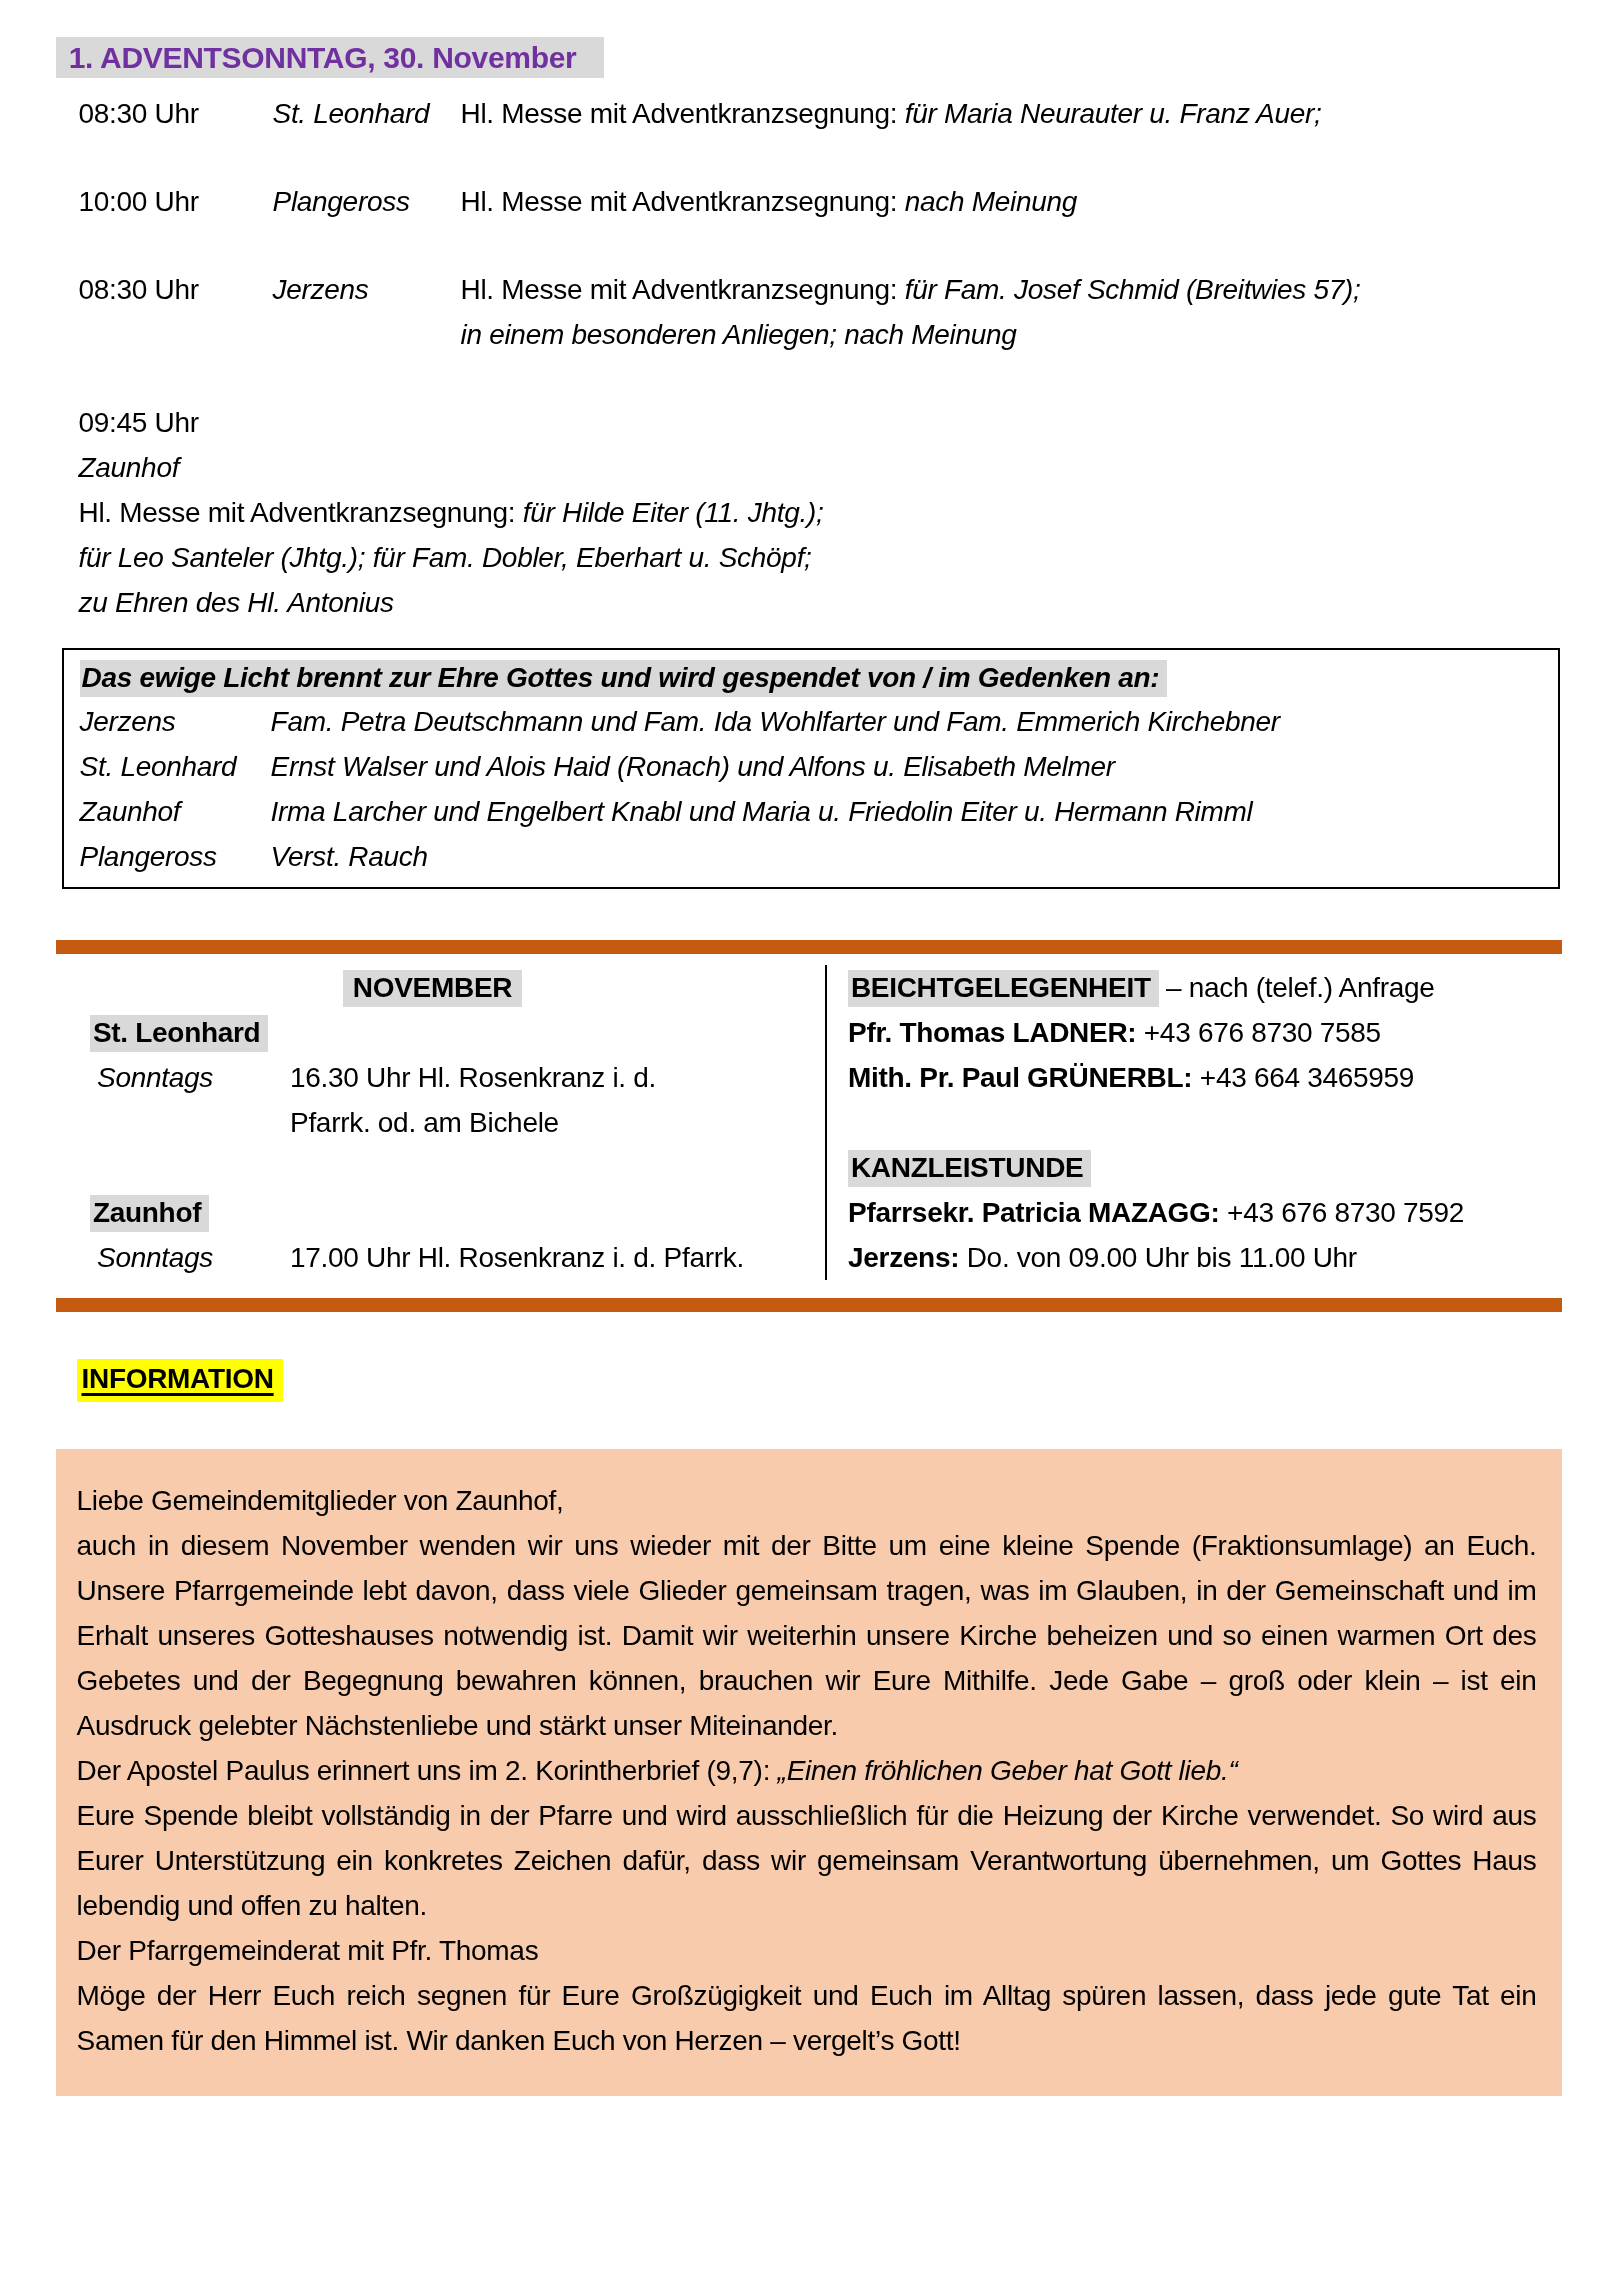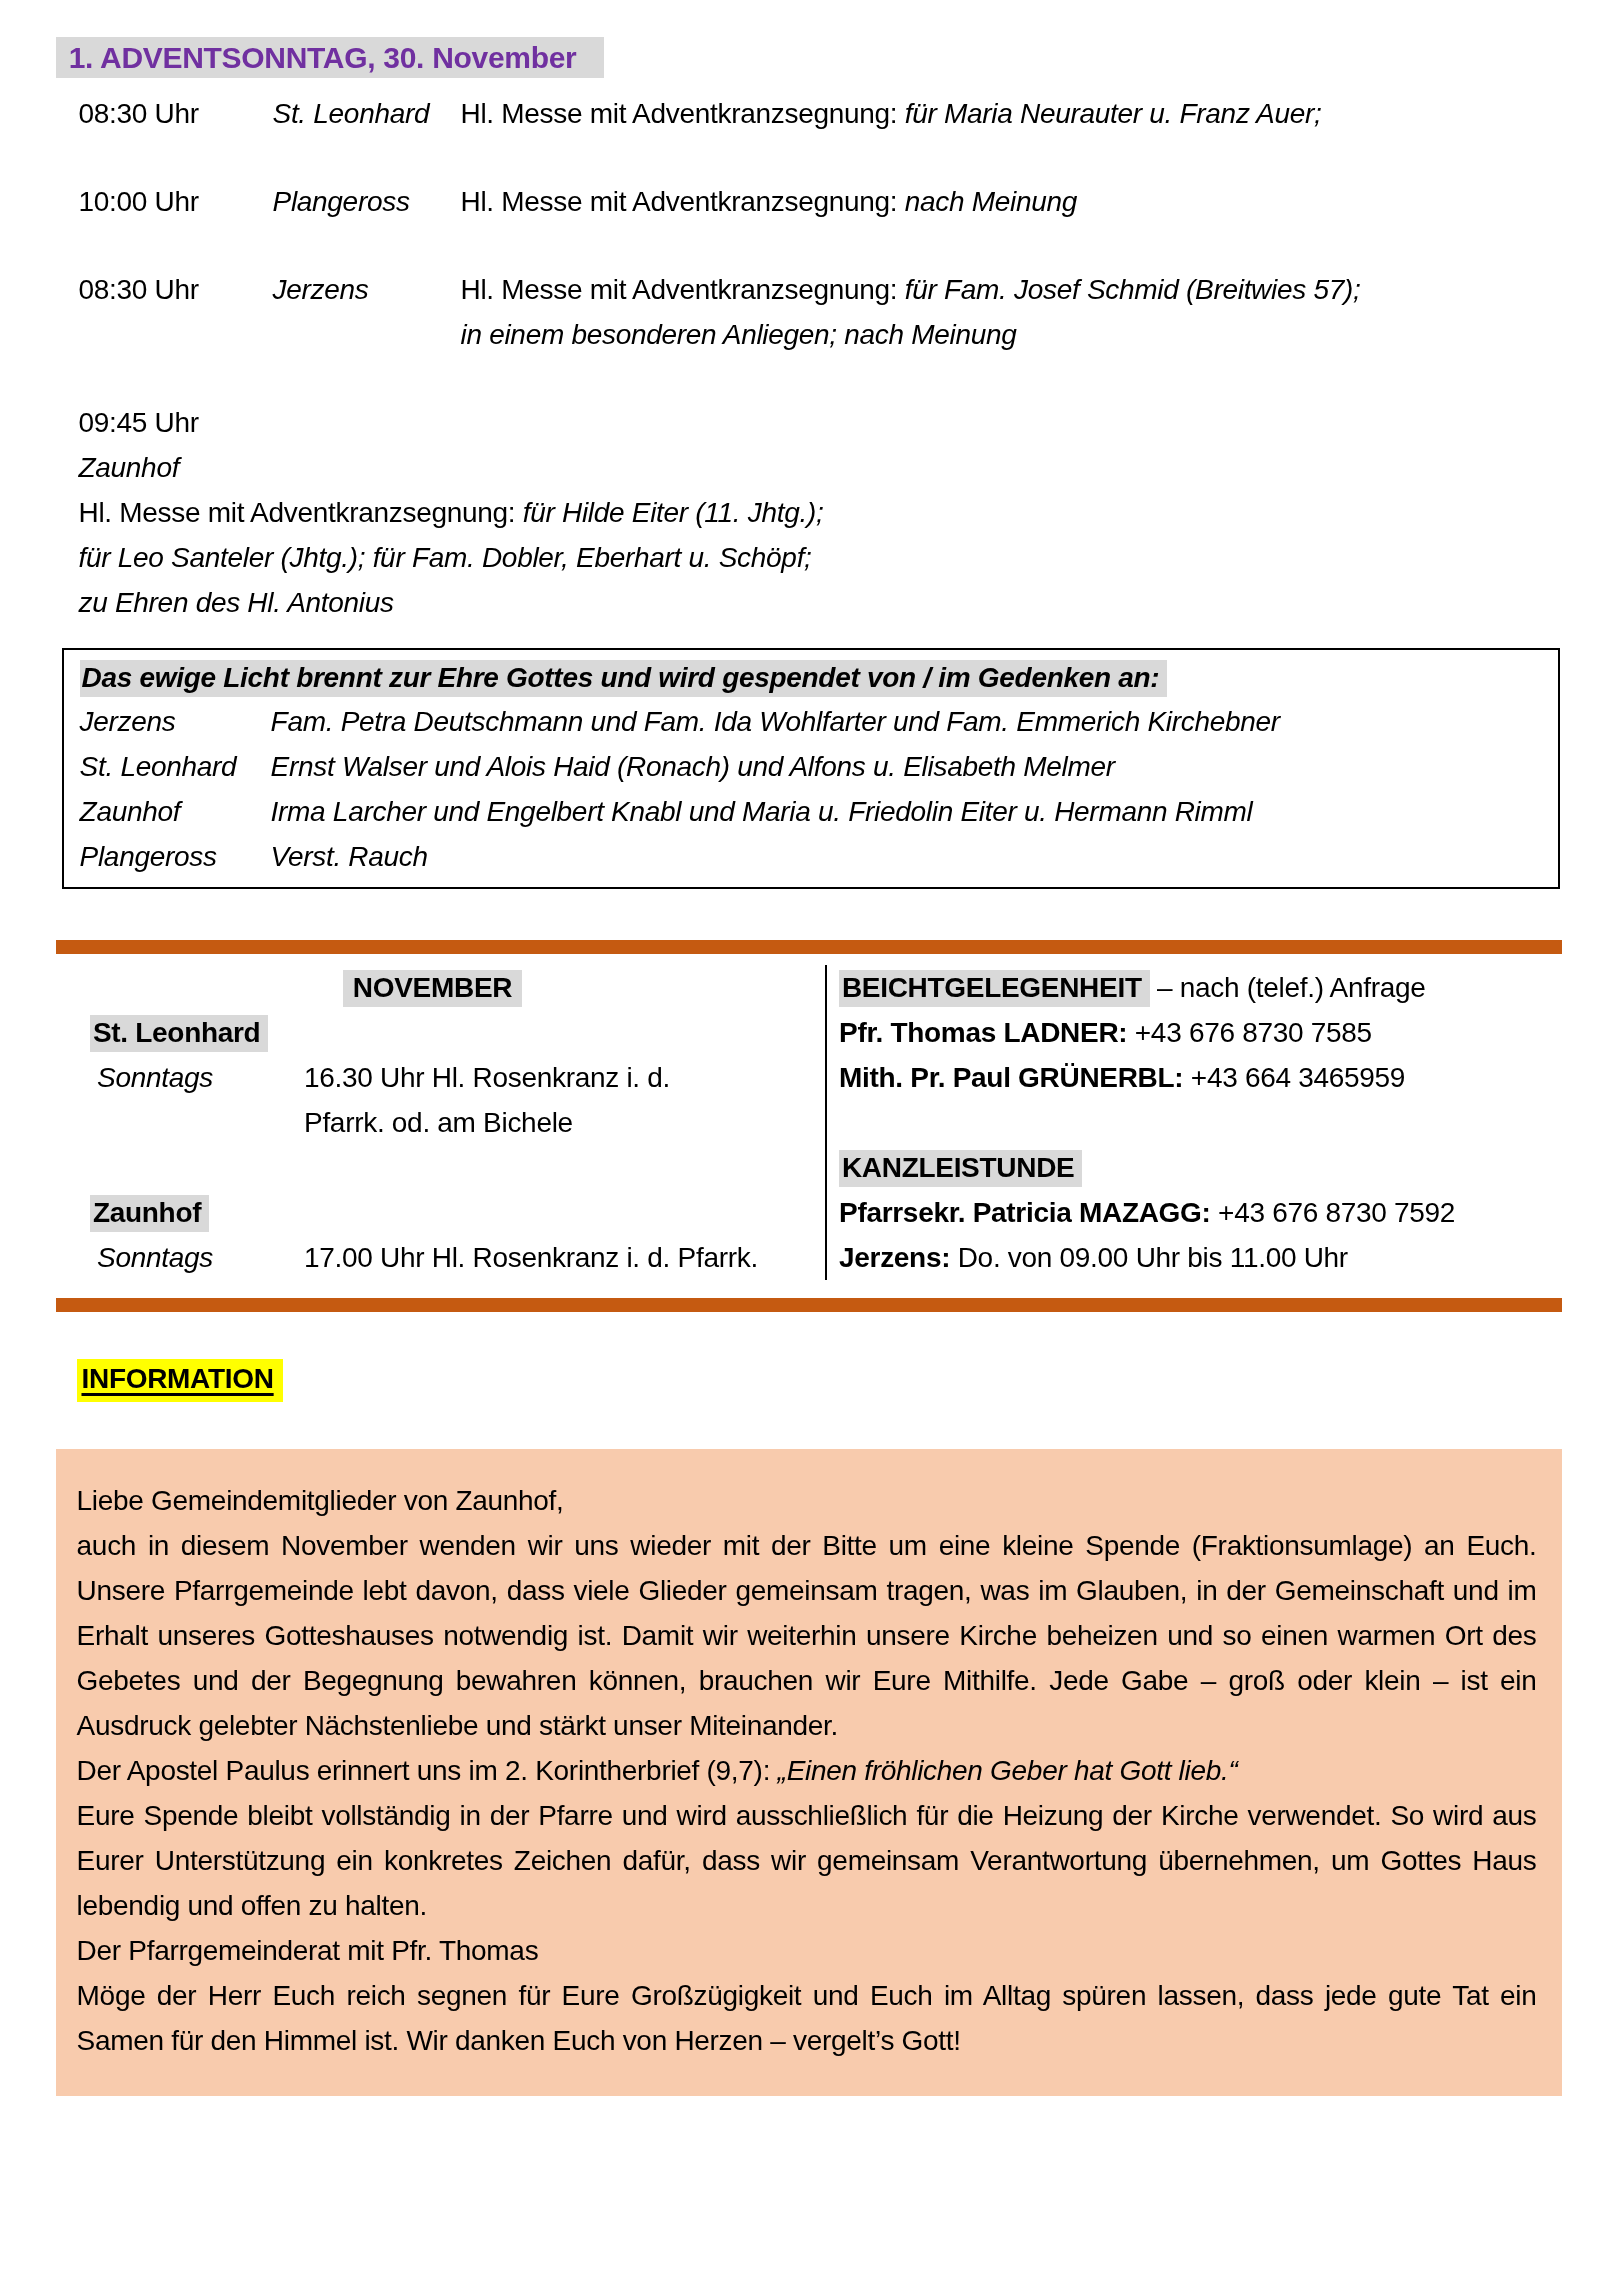--- a/index.html
+++ b/index.html
@@ -49,29 +49,29 @@
   .lb-place{width:191px;flex-shrink:0;font-style:italic;}
   .lb-donors{flex:1;font-style:italic;white-space:nowrap;}
 
   
   .orange-bar{height:13.7px;background:var(--bar_orange);margin-top:51px;}
   .bar2{margin-top:17.6px;}
 
   
   .cols{display:flex;margin-top:11.8px;gap:16px;}
   .col-left{width:753px;flex-shrink:0;}
-  .col-right{flex:1;border-left:2.9px solid #000;padding-left:12px;}
+  .col-right{flex:1;border-left:2.9px solid #000;padding-left:21px;}
   .blank{height:45px;}
   .nov-title-row{text-align:center;}
   .nov-title{background:var(--highlight_gray);font-weight:bold;padding:2px 9.8px 3.9px 9.8px;}
   .group-name-row{padding-left:34px;}
   .group-name{background:var(--highlight_gray);font-weight:bold;padding:2px 7.8px 3.9px 2.9px;}
   .day-row{display:flex;padding-left:41px;}
   .day-col{width:193px;flex-shrink:0;font-style:italic;}
-  .day-val{flex:1;margin-left:14px;}
+  .day-val{flex:1;}
   .day-val div{white-space:nowrap;}
   .rc-title{background:var(--highlight_gray);font-weight:bold;padding:2px 7.8px 3.9px 2.9px;}
 
   
   .info-label-row{margin-top:43px;padding-left:20.6px;line-height:47px;}
   .info-label{
     background:var(--highlight_yellow);font-weight:bold;
     text-decoration:underline;text-decoration-thickness:2.9px;text-underline-offset:4.9px;
     padding:3.9px 9.8px 7.8px 4.9px;
   }

